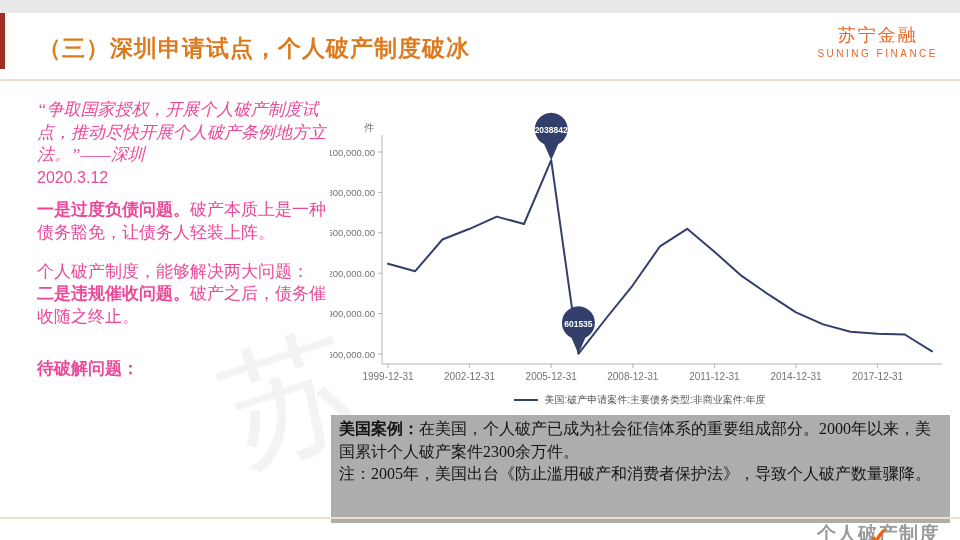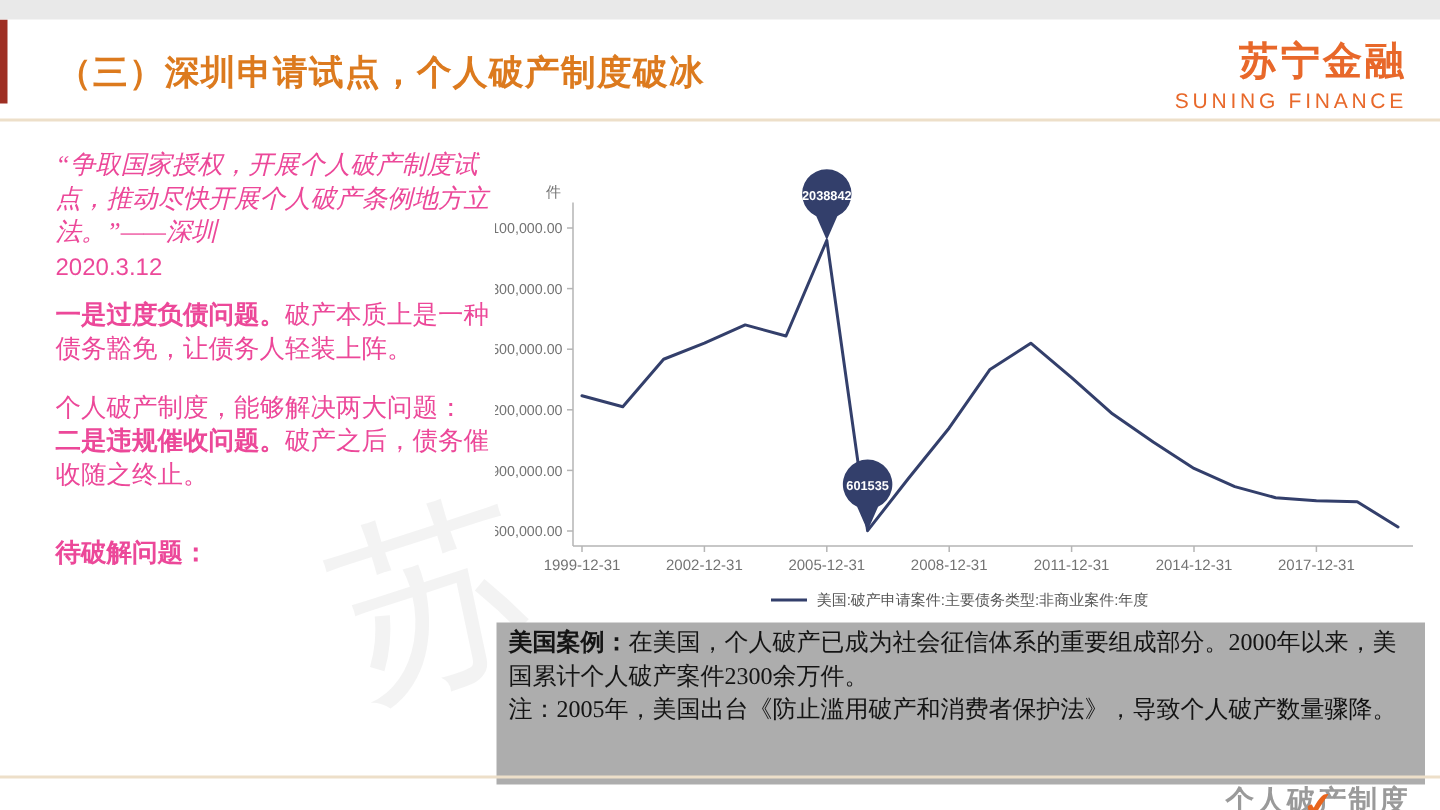--- a/index.html
+++ b/index.html
@@ -3,22 +3,22 @@
 <meta charset="utf-8">
 <style>
   html,body{margin:0;padding:0;background:#e9e9e9;}
   .slide{position:relative;width:960px;height:540px;background:#ffffff;overflow:hidden;
          font-family:"Liberation Sans",sans-serif;margin:13px auto;}
   
   .corner-accent{position:absolute;left:0;top:0;width:5px;height:56px;background:#9e2f23;}
   .slide-title{position:absolute;left:38px;top:20px;margin:0;font-size:23px;font-weight:bold;
                color:#dc7a1e;letter-spacing:1px;font-family:"Liberation Sans",sans-serif;}
   .logo{position:absolute;right:22px;top:10px;text-align:center;color:#e8682a;}
-  .logo-cn{font-size:26px;font-weight:bold;letter-spacing:2px;font-family:"Liberation Serif",serif;text-align:right;}
-  .logo-en{font-size:14px;letter-spacing:2.5px;margin-top:1px;}
+  .logo-cn{font-size:18px;font-weight:normal;letter-spacing:2px;font-family:"Liberation Serif",serif;}
+  .logo-en{font-size:10px;letter-spacing:2.5px;margin-top:1px;}
   .header-divider{position:absolute;left:0;top:66px;width:960px;height:2px;background:#eddfc9;}
   
   .watermark{position:absolute;left:225px;top:300px;font-size:130px;color:rgba(100,100,100,0.08);
              font-family:"Liberation Serif",serif;transform:rotate(-18deg);pointer-events:none;}
   
   .left-panel{position:absolute;left:37px;top:86px;width:298px;height:414px;
               font-family:"Liberation Serif",serif;font-size:17px;line-height:1.33;color:#ec4899;}
   .quote-block{margin:0 0 10px 0;}
   .quote-text{font-style:italic;}
   .quote-date{font-style:normal;font-family:"Liberation Sans",sans-serif;font-size:16px;}

